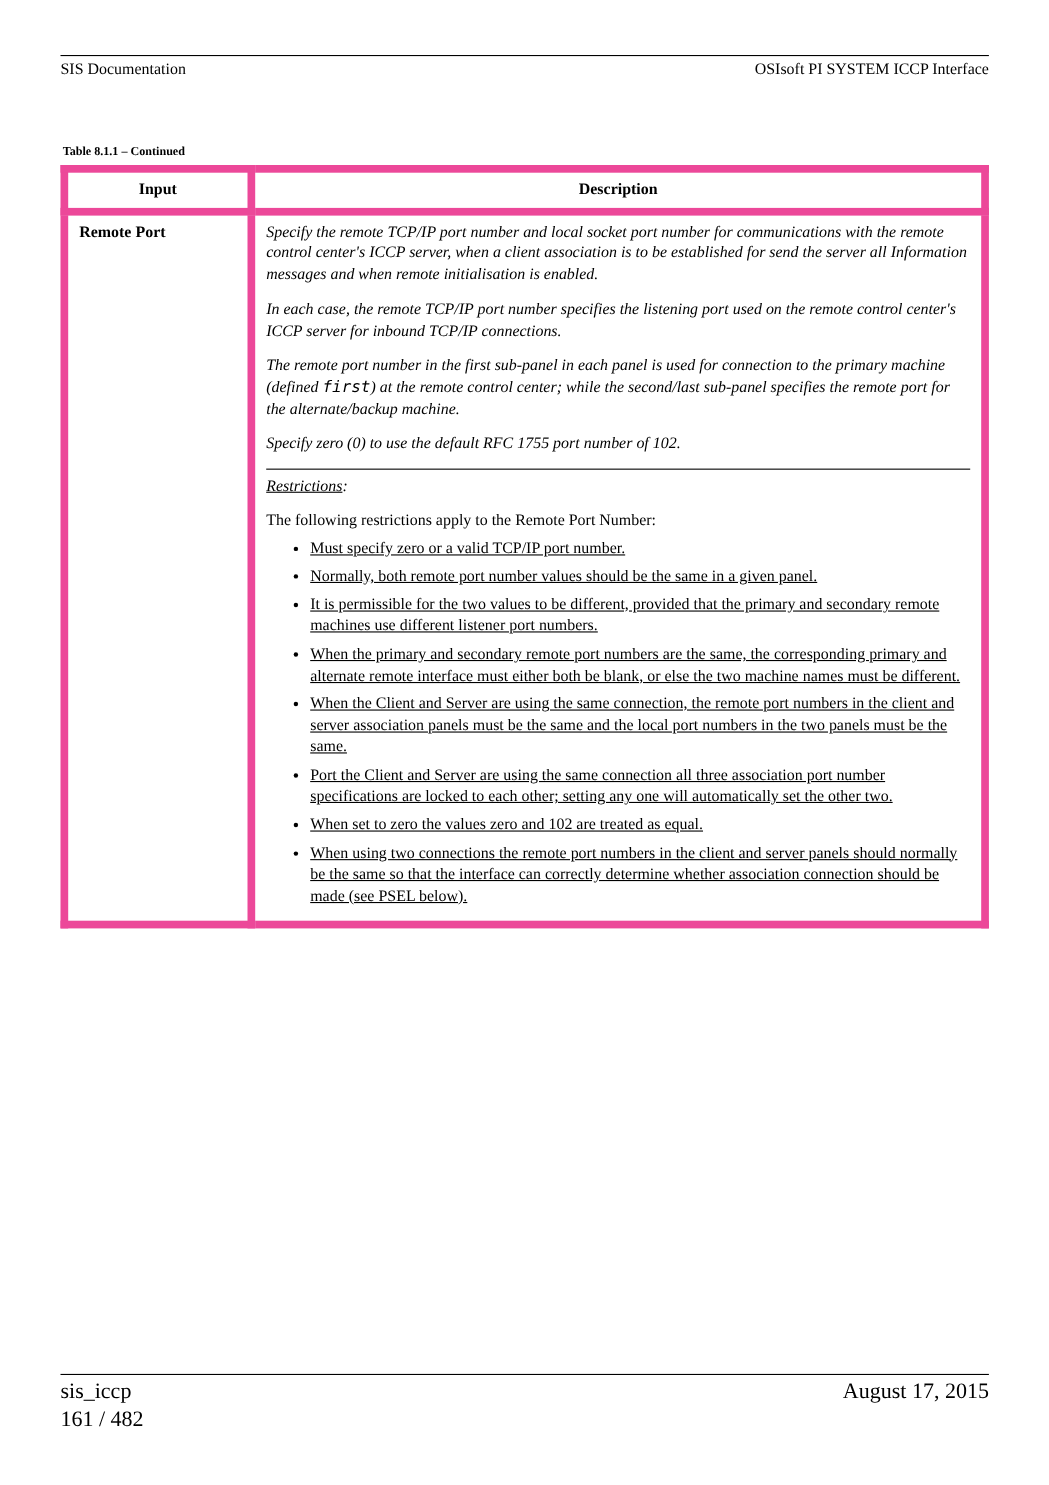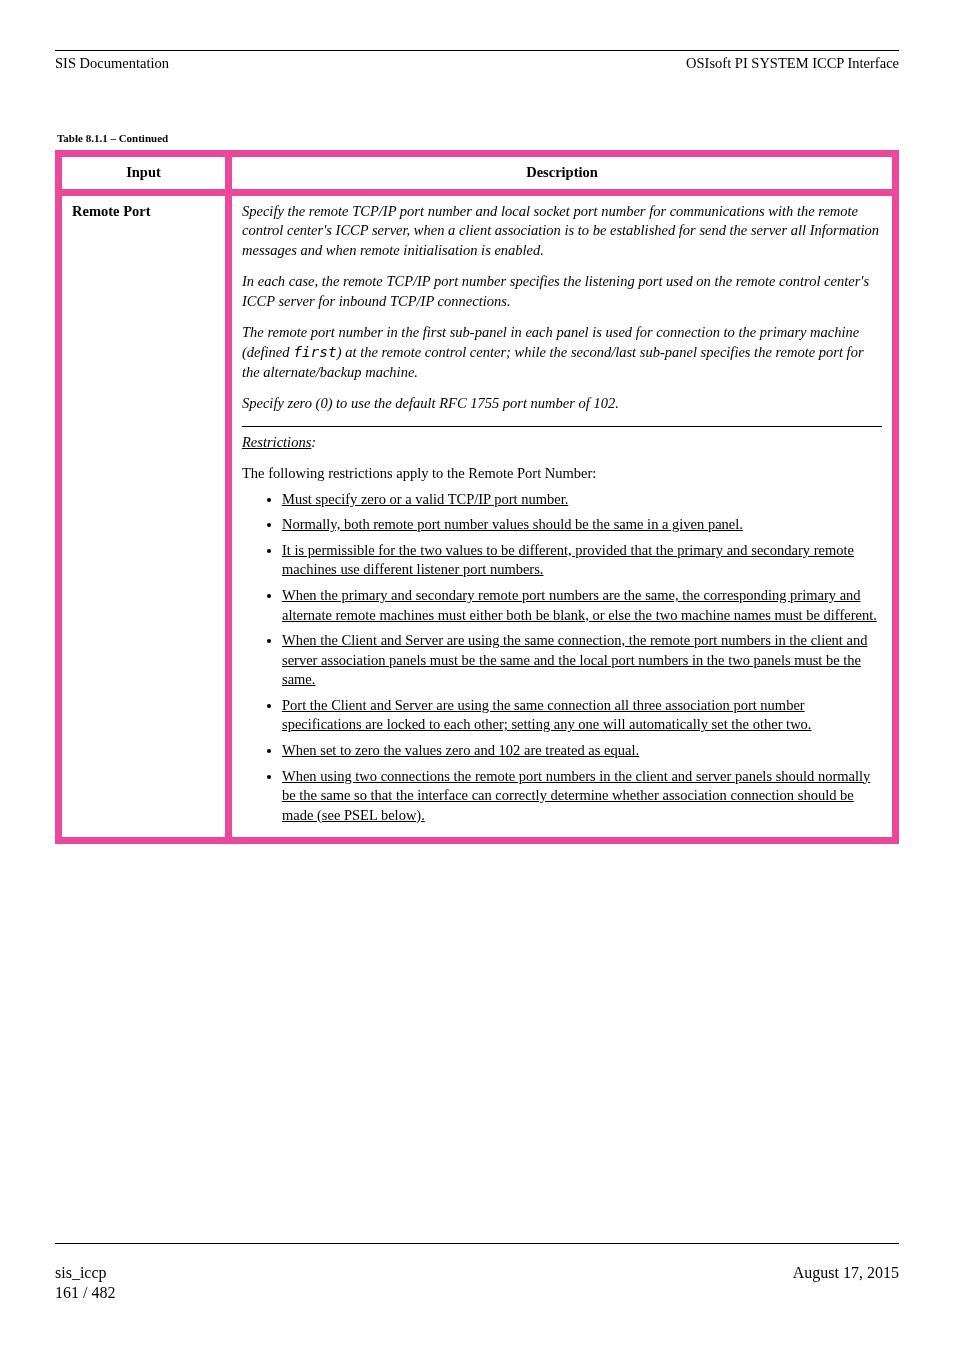--- a/index.html
+++ b/index.html
@@ -40,22 +40,22 @@
   .label-row td:first-child { font-weight: bold; }
   .inner-sep { border-top: 1px solid #000; margin: 8px 0 6px 0; }
   .ul-text { text-decoration: underline; text-align: right; }
   ul.bullets { list-style: disc; margin: 6px 0 0 40px; text-decoration: underline; }
   ul.bullets li { margin-bottom: 6px; }
   .mono { font-family: monospace; }
   .footer {
     position: absolute;
     bottom: 48px; left: 55px; right: 55px;
     border-top: 1px solid #000;
-    font-size: 16px;
-    padding-top: 20px;
+    font-size: 20px;
+    padding-top: 4px;
   }
   .footer-row { display: flex; justify-content: space-between; }
   .footer .page-no { text-align: left; margin-top: 2px; }
   .para { margin-bottom: 12px; font-style: italic; }
 </style>
 </head>
 <body>
 
 <div class="page">
   <div class="top-rule"></div>
@@ -87,21 +87,21 @@
         <div class="para">Specify zero (0) to use the default RFC 1755 port number of 102.</div>
         <div class="inner-sep"></div>
         <div class="para">
           <span></span><span class="ul-text">Restrictions</span><span>:</span>
         </div>
         <div>The following restrictions apply to the Remote Port Number:</div>
         <ul class="bullets">
           <li>Must specify zero or a valid TCP/IP port number.</li>
           <li>Normally, both remote port number values should be the same in a given panel.</li>
           <li>It is permissible for the two values to be different, provided that the primary and secondary remote machines use different listener port numbers.</li>
-          <li>When the primary and secondary remote port numbers are the same, the corresponding primary and alternate remote machines must either both be blank, or else the two machine names must be different.</li>
+          <li>When the primary and secondary remote port numbers are the same, the corresponding primary and alternate remote interface must either both be blank, or else the two machine names must be different.</li>
           <li>When the Client and Server are using the same connection, the remote port numbers in the client and server association panels must be the same and the local port numbers in the two panels must be the same.</li>
           <li>Port the Client and Server are using the same connection all three association port number specifications are locked to each other; setting any one will automatically set the other two.</li>
           <li>When set to zero the values zero and 102 are treated as equal.</li>
           <li>When using two connections the remote port numbers in the client and server panels should normally be the same so that the interface can correctly determine whether association connection should be made (see PSEL below).</li>
         </ul>
       </td>
     </tr>
   </tbody>
     </table>
 </div>

